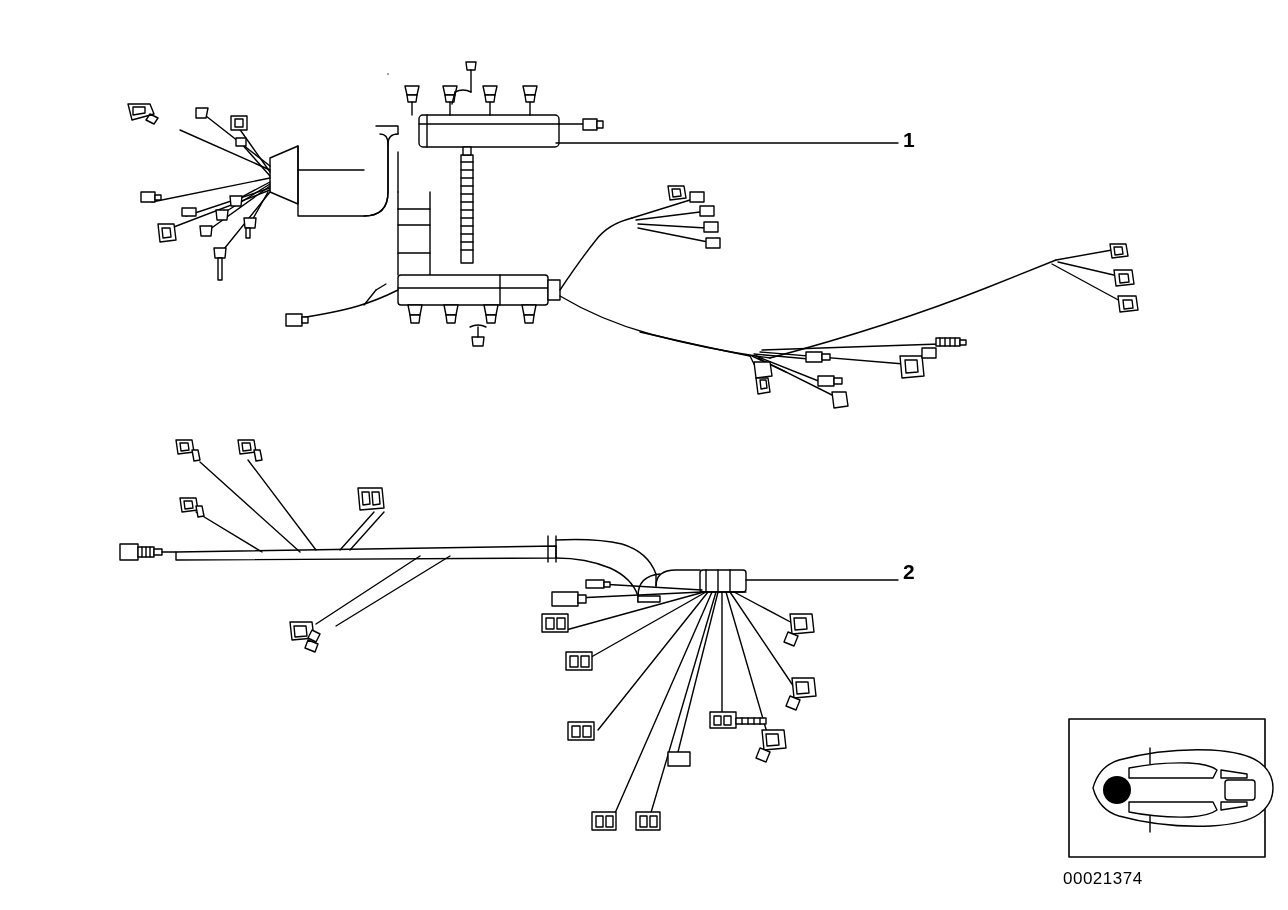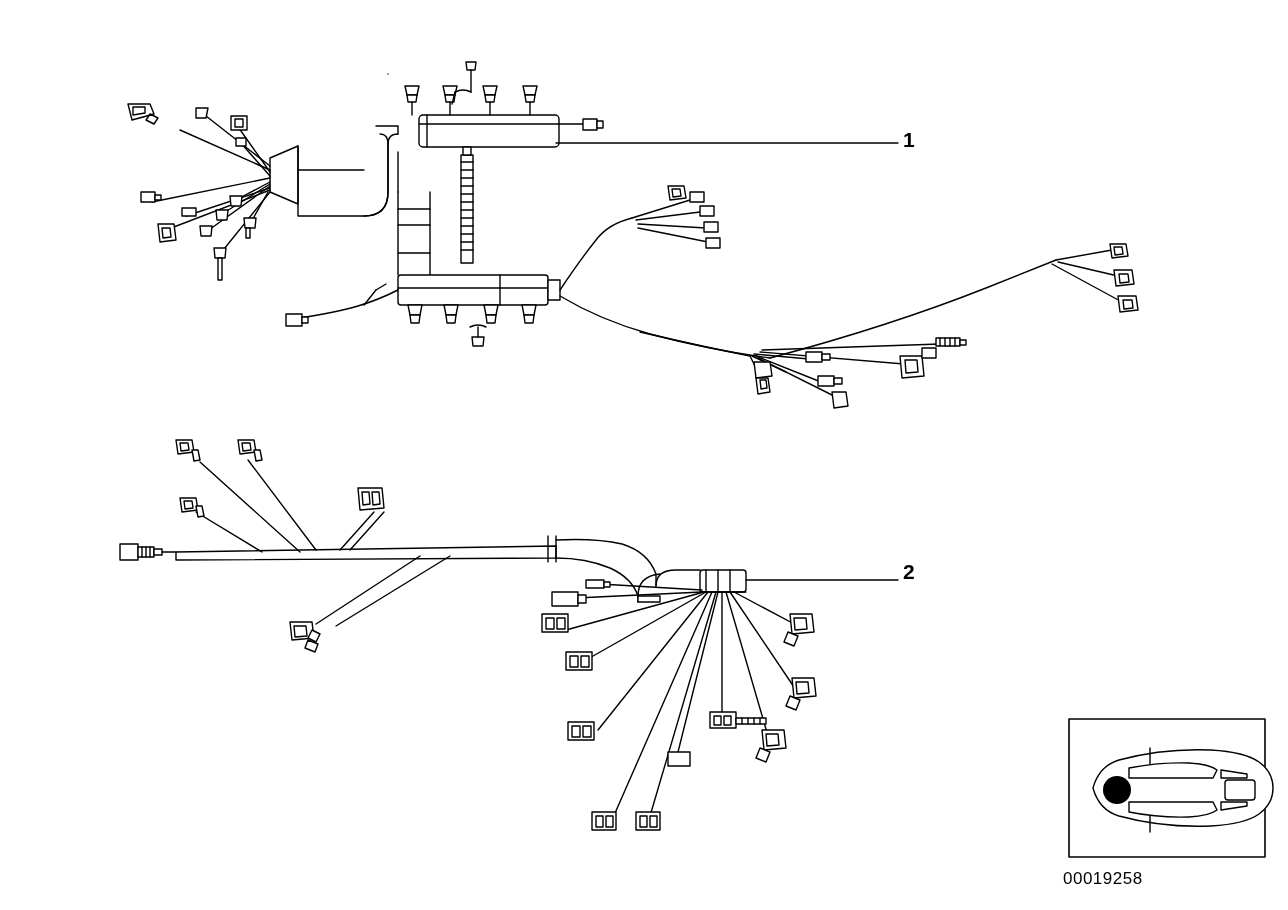--- a/index.html
+++ b/index.html
@@ -374,15 +374,15 @@
         <line x1="1150" y1="748" x2="1150" y2="764"></line>
         <line x1="1150" y1="816" x2="1150" y2="832"></line>
         <circle cx="1117" cy="790" r="14" fill="#000000" stroke="none"></circle>
       </g>
 
     </g>
   </svg>
 
   <div class="callout-label" id="callout-1">1</div>
   <div class="callout-label" id="callout-2">2</div>
-  <div class="part-number">00019258</div>
+  <div class="part-number">00021374</div>
 
 </div>
 
 </body></html>

